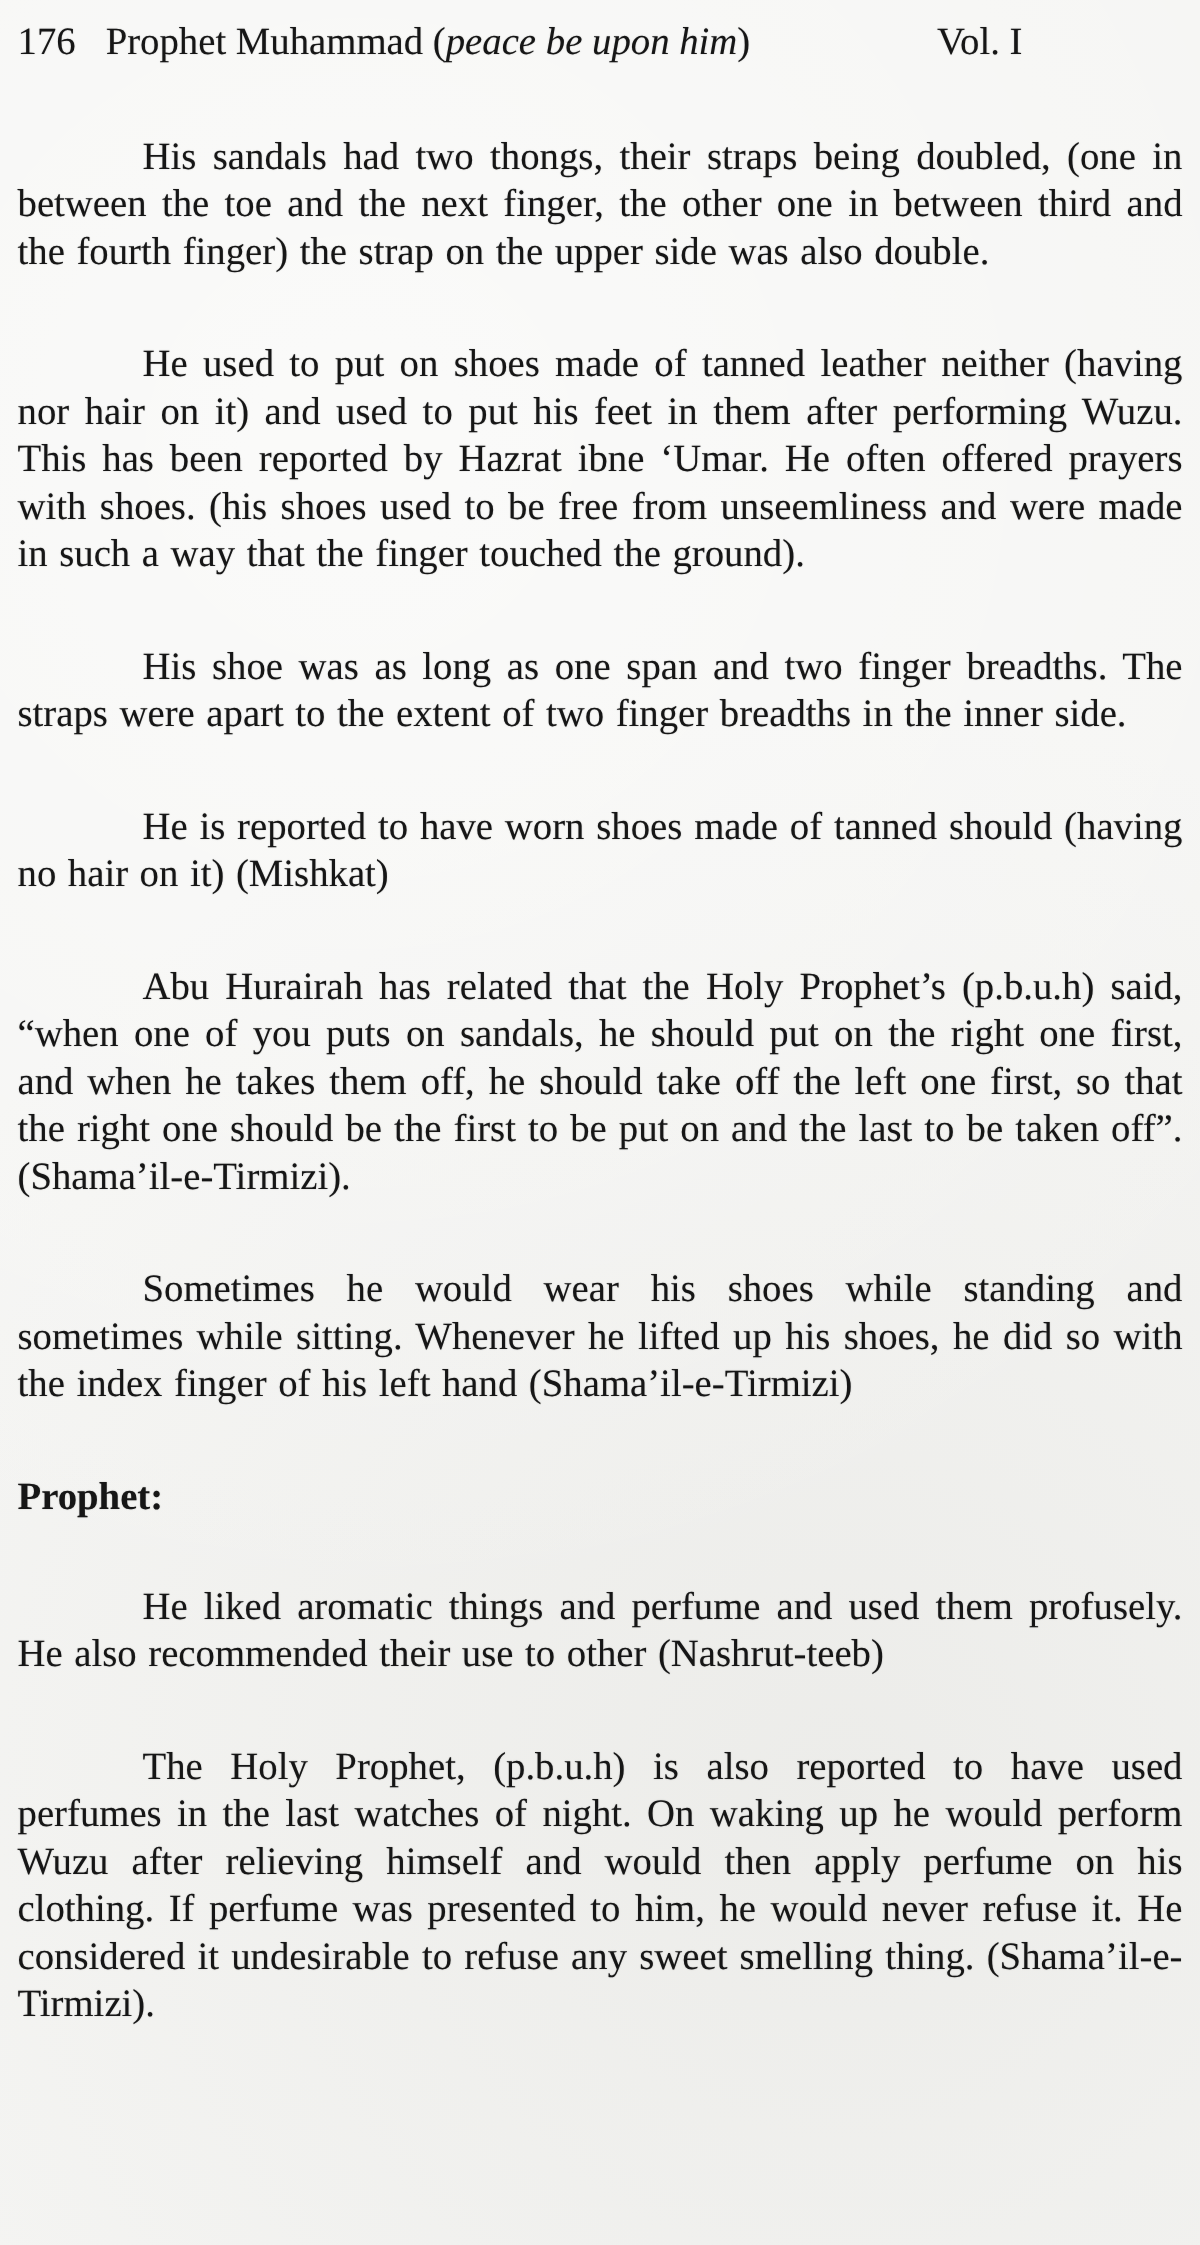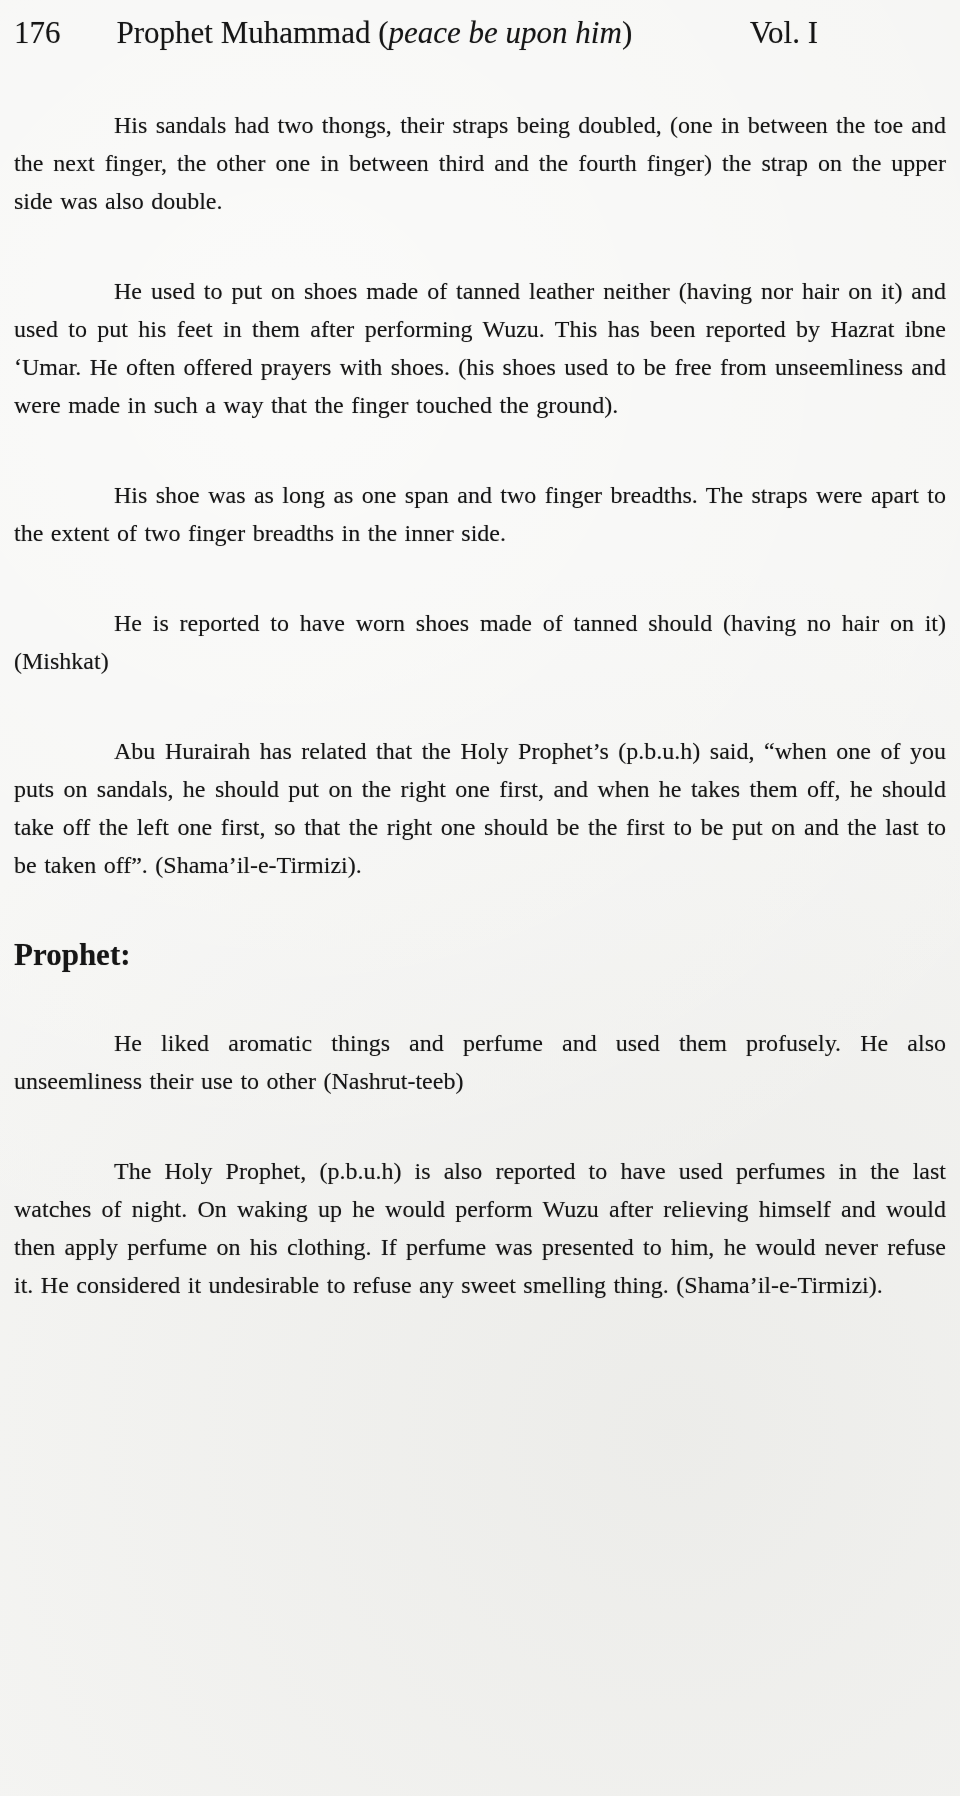--- a/index.html
+++ b/index.html
@@ -26,33 +26,33 @@
     align-items: baseline;
     font-size: 31px;
     line-height: 38px;
     padding-right: 128px;
     margin-bottom: 54px;
   }
   .page-number {
     flex: 0 0 auto;
   }
   .book-title {
-    margin-left: 56px;
+    margin-left: 24px;
     flex: 0 0 auto;
     white-space: nowrap;
   }
   .book-title .ital {
     font-style: italic;
   }
   .volume-label {
     margin-left: auto;
     flex: 0 0 auto;
   }
   .body-text p {
-    font-size: 24px;
+    font-size: 31px;
     line-height: 38px;
     text-align: justify;
     text-indent: 100px;
     margin: 0 0 52px 0;
     word-spacing: 1.5px;
   }
   .section-heading {
     font-size: 31px;
     line-height: 38px;
     font-weight: bold;
@@ -72,20 +72,21 @@
     <span class="book-title"><span>Prophet Muhammad (</span><span class="ital">peace be upon him</span><span>)</span></span>
     <span class="volume-label">Vol. I</span>
   </div>
 
   <div class="body-text">
     <p>His sandals had two thongs, their straps being doubled, (one in between the toe and the next finger, the other one in between third and the fourth finger) the strap on the upper side was also double.</p>
     <p>He used to put on shoes made of tanned leather neither (having nor hair on it) and used to put his feet in them after performing Wuzu. This has been reported by Hazrat ibne ‘Umar. He often offered prayers with shoes. (his shoes used to be free from unseemliness and were made in such a way that the finger touched the ground).</p>
     <p>His shoe was as long as one span and two finger breadths. The straps were apart to the extent of two finger breadths in the inner side.</p>
     <p>He is reported to have worn shoes made of tanned should (having no hair on it) (Mishkat)</p>
     <p>Abu Hurairah has related that the Holy Prophet’s (p.b.u.h) said, “when one of you puts on sandals, he should put on the right one first, and when he takes them off, he should take off the left one first, so that the right one should be the first to be put on and the last to be taken off”. (Shama’il-e-Tirmizi).</p>
+    <p>Sometimes he would wear his shoes while standing and sometimes while sitting. Whenever he lifted up his shoes, he did so with the index finger of his left hand (Shama’il-e-Tirmizi)</p>
 
     <h2 class="section-heading">Prophet:</h2>
 
-    <p>He liked aromatic things and perfume and used them profusely. He also unseemliness their use to other (Nashrut-teeb)</p>
+    <p>He liked aromatic things and perfume and used them profusely. He also recommended their use to other (Nashrut-teeb)</p>
     <p>The Holy Prophet, (p.b.u.h) is also reported to have used perfumes in the last watches of night. On waking up he would perform Wuzu after relieving himself and would then apply perfume on his clothing. If perfume was presented to him, he would never refuse it. He considered it undesirable to refuse any sweet smelling thing. (Shama’il-e-Tirmizi).</p>
   </div>
 
 </div>
 
 </body></html>

